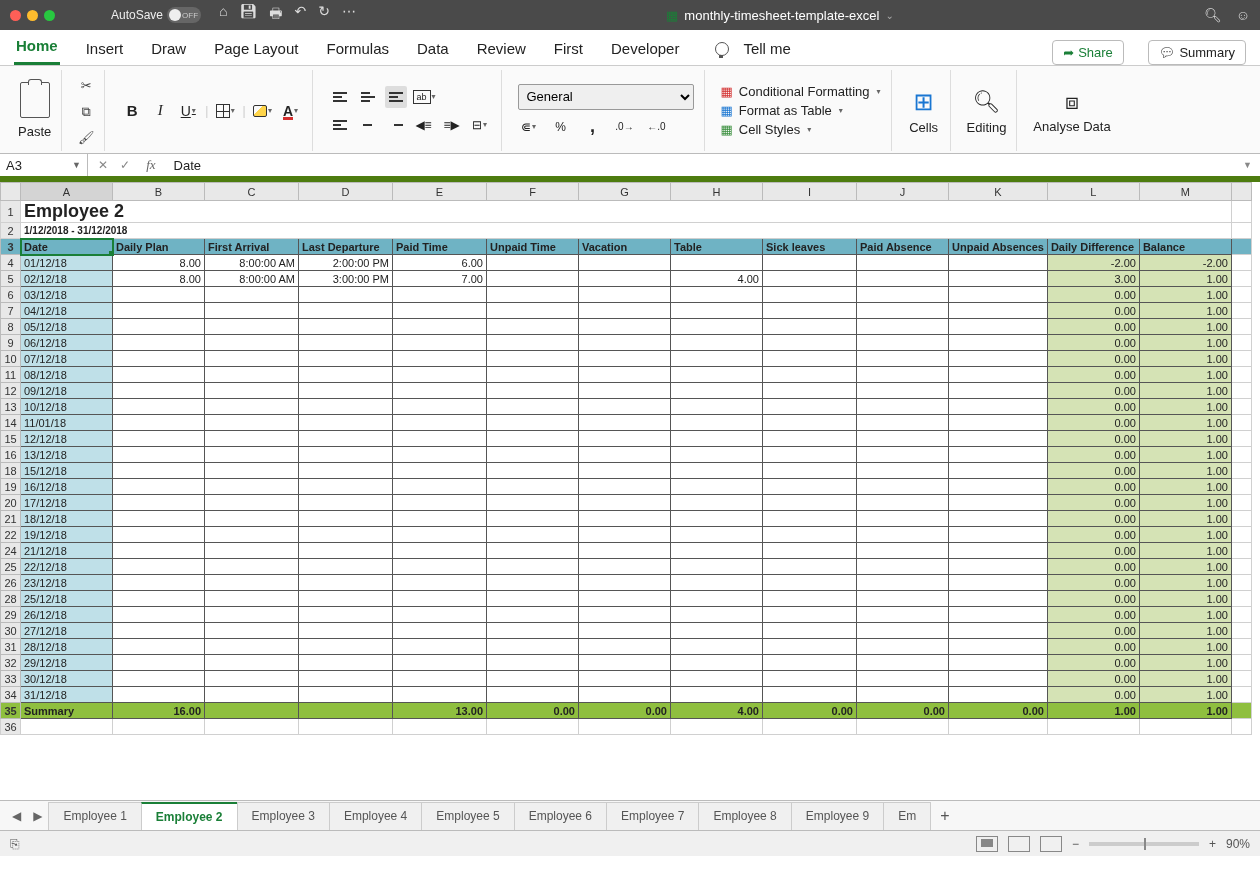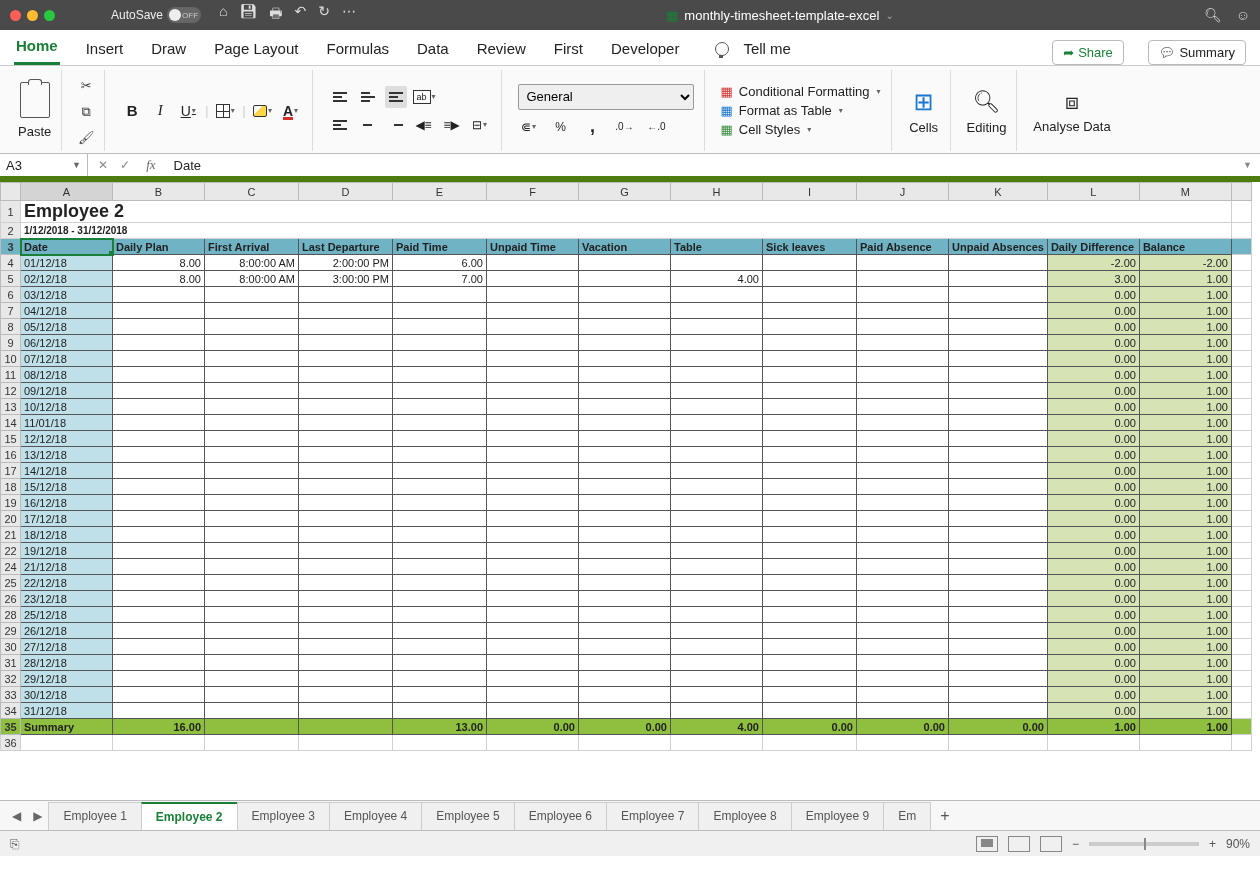--- a/index.html
+++ b/index.html
@@ -593,37 +593,20 @@
           <td class="r-al"></td>
           <td class="r-al"></td>
           <td class="r-al"></td>
           <td class="r-al"></td>
           <td class="r-al"></td>
           <td class="calc-col">0.00</td>
           <td class="calc-col">1.00</td>
           <td style="border:1px solid #d0d0d0;"></td>
         </tr>
         <tr>
-          <td class="rownum">17</td>
-          <td class="date-col">14/12/18</td>
-          <td class="r-al"></td>
-          <td class="r-al"></td>
-          <td class="r-al"></td>
-          <td class="r-al"></td>
-          <td class="r-al"></td>
-          <td class="r-al"></td>
-          <td class="r-al"></td>
-          <td class="r-al"></td>
-          <td class="r-al"></td>
-          <td class="r-al"></td>
-          <td class="calc-col">0.00</td>
-          <td class="calc-col">1.00</td>
-          <td style="border:1px solid #d0d0d0;"></td>
-        </tr>
-        <tr>
           <td class="rownum">18</td>
           <td class="date-col">15/12/18</td>
           <td class="r-al"></td>
           <td class="r-al"></td>
           <td class="r-al"></td>
           <td class="r-al"></td>
           <td class="r-al"></td>
           <td class="r-al"></td>
           <td class="r-al"></td>
           <td class="r-al"></td>

